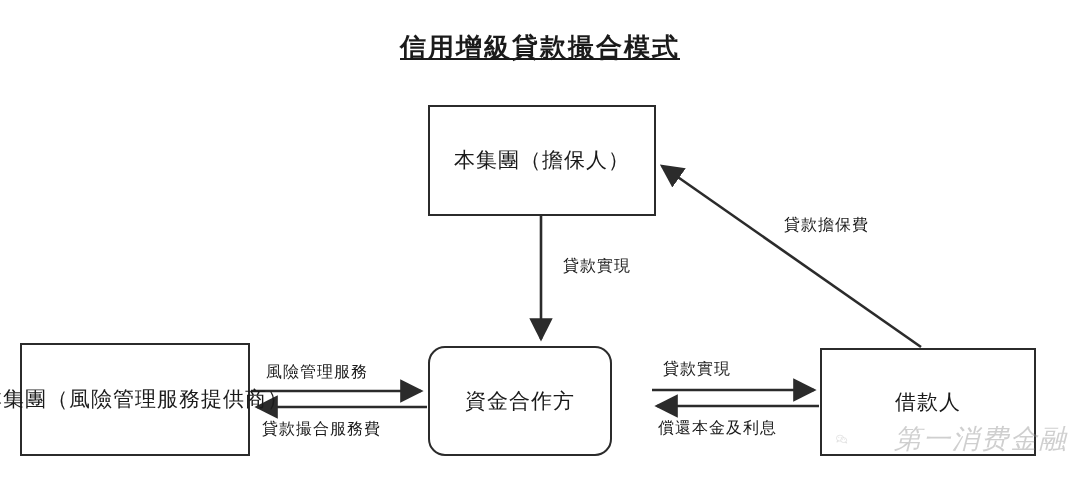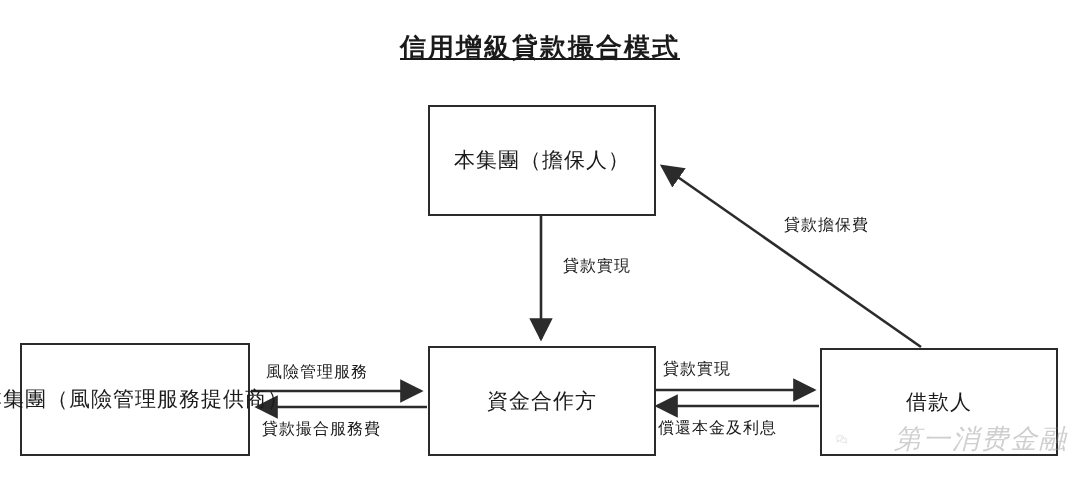--- a/index.html
+++ b/index.html
@@ -42,22 +42,22 @@
     color: #1a1a1a;
     font-size: 21px;
     line-height: 1.35;
     letter-spacing: 1px;
     text-align: center;
   }
   .node-line { display: block; white-space: nowrap; }
 
   #box-guarantor { left: 428px; top: 105px; width: 228px; height: 111px; }
   #box-risk      { left: 20px;  top: 343px; width: 230px; height: 113px; }
-  #box-funder    { left: 428px; top: 346px; width: 228px; height: 110px; }
-  #box-borrower  { left: 820px; top: 348px; width: 238px; height: 108px; }
+  #box-funder    { left: 428px; top: 346px; width: 184px; height: 110px; border-radius: 17px; }
+  #box-borrower  { left: 820px; top: 348px; width: 216px; height: 108px; }
 
   .edge-label {
     position: absolute;
     color: #1a1a1a;
     font-size: 16px;
     letter-spacing: 1px;
     white-space: nowrap;
     font-family: "DejaVu Serif", "Liberation Serif", serif;
   }
   #label-loan-guarantee { left: 563px; top: 256px; }

